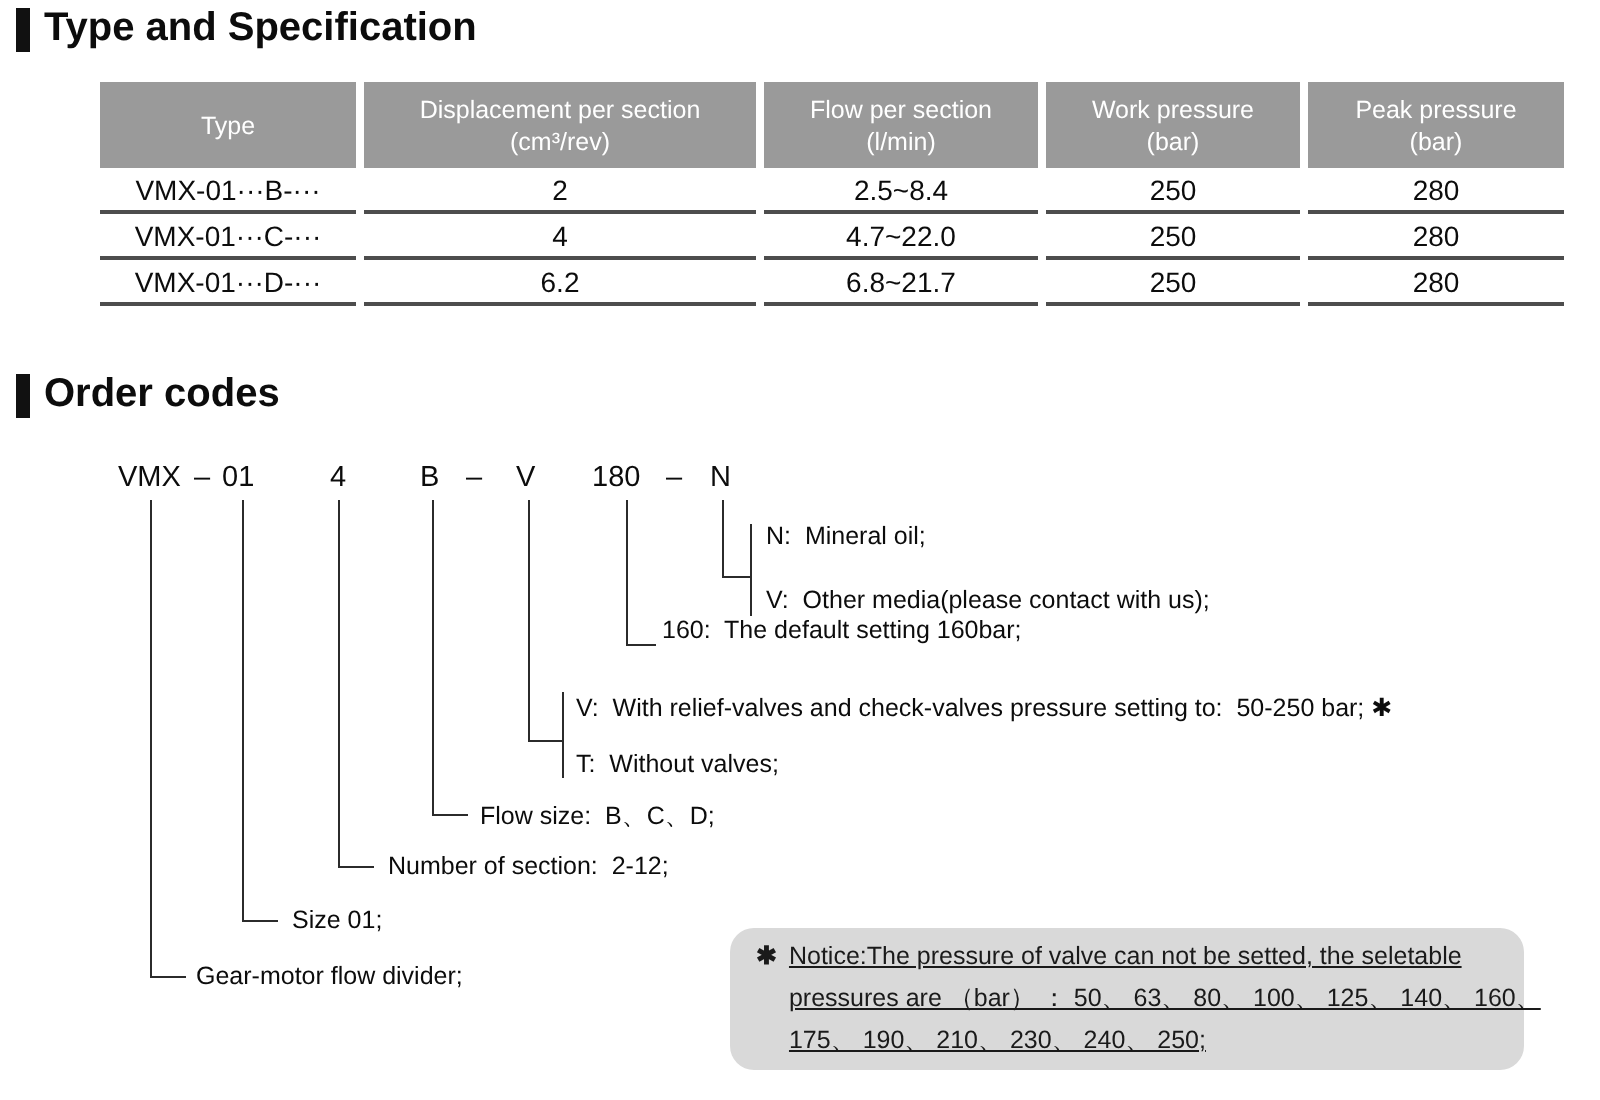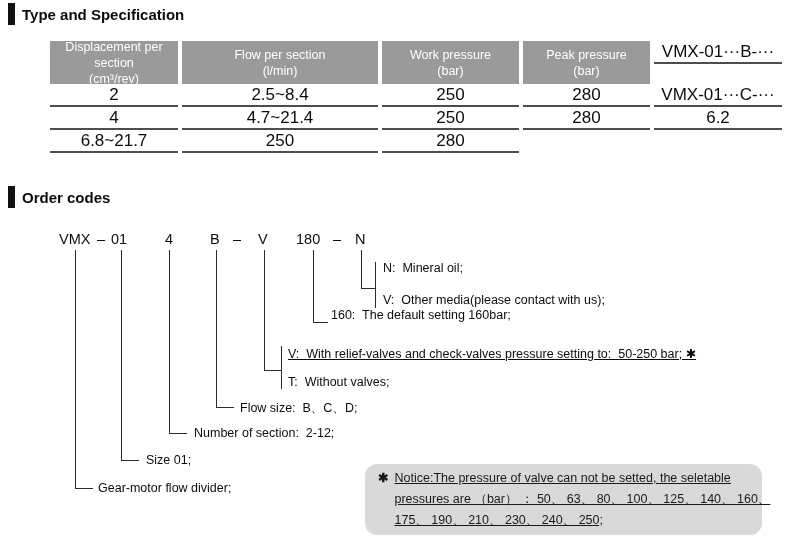--- a/index.html
+++ b/index.html
@@ -7,40 +7,40 @@
     width: 800px; height: 550px; position: relative;
     background: #ffffff;
     font-family: "Liberation Sans", sans-serif;
     color: #111;
     overflow: hidden;
   }
 
   
   .sec-head { position: absolute; left: 8px; display: flex; align-items: center; gap: 7px; }
   .sec-bar { width: 7px; height: 22px; background: #111; }
-  .sec-title { font-size: 15px; font-weight: bold; color: #0c0c0c; margin: 0; }
+  .sec-title { font-size: 20px; font-weight: bold; color: #0c0c0c; margin: 0; }
 
   
   .spec-table {
     position: absolute; left: 50px; top: 41px;
     display: grid;
     grid-template-columns: 128px 196px 137px 127px 128px;
     column-gap: 4px;
   }
   .th {
     background: #9a9a9a; color: #ffffff;
     height: 43px;
     display: flex; flex-direction: column; justify-content: center; align-items: center;
     font-size: 12.5px; line-height: 16px; text-align: center;
   }
   .td {
     height: 21px;
     border-bottom: 2px solid #4d4d4d;
     display: flex; align-items: center; justify-content: center;
-    font-size: 17px; color: #0c0c0c;
+    font-size: 14px; color: #0c0c0c;
   }
 
   
   .code-token { position: absolute; font-size: 14.5px; color: #0c0c0c; white-space: pre; }
   .vline { position: absolute; width: 1px; background: #2b2b2b; }
   .hline { position: absolute; height: 1px; background: #2b2b2b; }
   .diag-label { position: absolute; font-size: 12.5px; color: #0c0c0c; white-space: pre; }
 
   
   .notice {
@@ -56,20 +56,24 @@
 </head>
 <body>
 
 <div class="sec-head" style="top:3px;">
   <span class="sec-bar"></span>
   <h2 class="sec-title">Type and Specification</h2>
 </div>
 
 <div class="spec-table">
   <div class="th">
+    <span>Type</span>
+      <span></span>
+  </div>
+  <div class="th">
     <span>Displacement per section</span>
       <span>(cm³/rev)</span>
   </div>
   <div class="th">
     <span>Flow per section</span>
       <span>(l/min)</span>
   </div>
   <div class="th">
     <span>Work pressure</span>
       <span>(bar)</span>
@@ -80,24 +84,25 @@
   </div>
 
   <div class="td">VMX-01···B-···</div>
   <div class="td">2</div>
   <div class="td">2.5~8.4</div>
   <div class="td">250</div>
   <div class="td">280</div>
 
   <div class="td">VMX-01···C-···</div>
   <div class="td">4</div>
-  <div class="td">4.7~21.4</div>
+  <div class="td">4.7~22.0</div>
   <div class="td">250</div>
   <div class="td">280</div>
 
+  <div class="td">VMX-01···D-···</div>
   <div class="td">6.2</div>
   <div class="td">6.8~21.7</div>
   <div class="td">250</div>
   <div class="td">280</div>
 </div>
 
 <div class="sec-head" style="top:186px;">
   <span class="sec-bar"></span>
   <h2 class="sec-title">Order codes</h2>
 </div>
@@ -128,21 +133,21 @@
 <div class="hline" style="left:264px; top:370px; width:17px;"></div>
 <div class="hline" style="left:313px; top:322px; width:15px;"></div>
 <div class="hline" style="left:361px; top:288px; width:14px;"></div>
 
 <div class="vline" style="left:281px; top:346px; height:43px;"></div>
 <div class="vline" style="left:375px; top:262px; height:46px;"></div>
 
 <span class="diag-label" style="left:383px; top:261px;">N:  Mineral oil;</span>
 <span class="diag-label" style="left:383px; top:293px;">V:  Other media(please contact with us);</span>
 <span class="diag-label" style="left:331px; top:308px;">160:  The default setting 160bar;</span>
-<span class="diag-label" style="left:288px; top:346px;text-decoration:underline;">V:  With relief-valves and check-valves pressure setting to:  50-250 bar; ✱</span>
+<span class="diag-label" style="left:288px; top:346px;">V:  With relief-valves and check-valves pressure setting to:  50-250 bar; ✱</span>
 <span class="diag-label" style="left:288px; top:375px;">T:  Without valves;</span>
 <span class="diag-label" style="left:240px; top:400px;">Flow size:  B、C、D;</span>
 <span class="diag-label" style="left:194px; top:426px;">Number of section:  2-12;</span>
 <span class="diag-label" style="left:146px; top:453px;">Size 01;</span>
 <span class="diag-label" style="left:98px;  top:481px;">Gear-motor flow divider;</span>
 
 <div class="notice">
   <span class="notice-star">✱</span>
   <div>
     <div class="notice-line">Notice:The pressure of valve can not be setted, the seletable</div>

